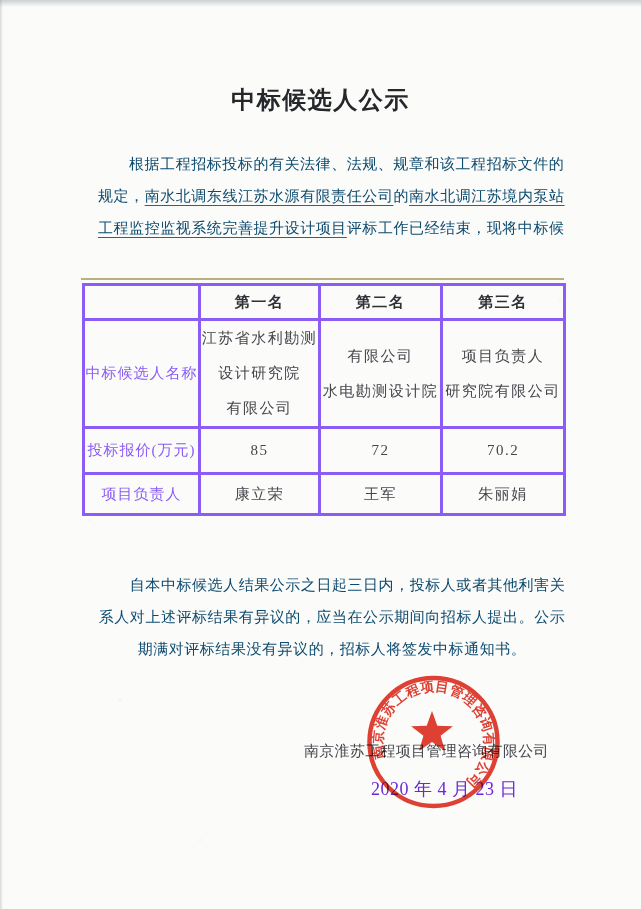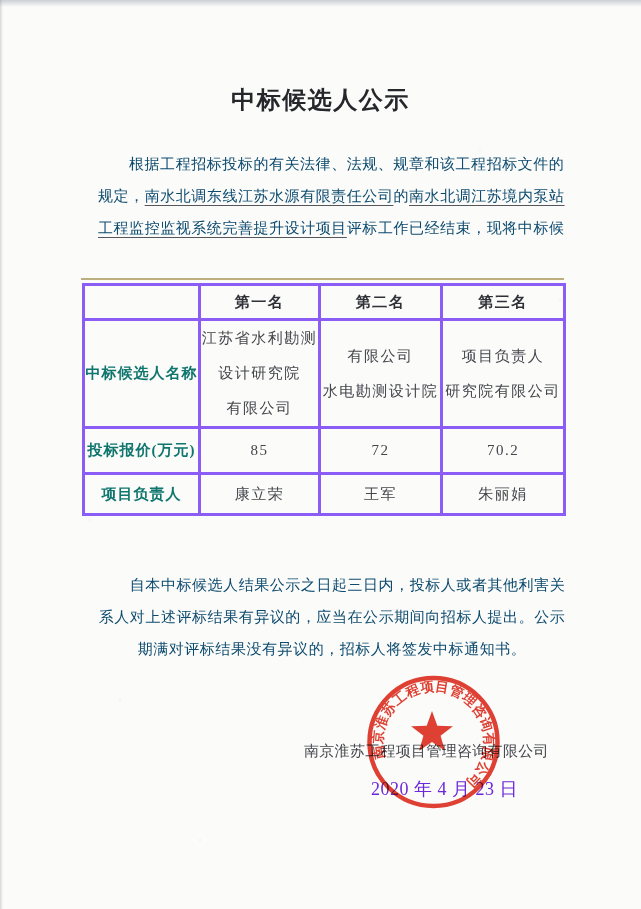--- a/index.html
+++ b/index.html
@@ -35,21 +35,21 @@
   #para2{top:569px;text-align:center;}
   .u{text-decoration:underline;text-underline-offset:4px;
      text-decoration-thickness:1px;text-decoration-color:#55565c;}
   
   .tan-line{position:absolute;left:81px;top:278px;width:483px;height:2px;
     background:#b2a06a;opacity:.85;}
   table.bid{position:absolute;left:82px;top:283px;width:481px;
     border-collapse:collapse;table-layout:fixed;font-size:15px;color:#45464c;}
   table.bid td{border:3px solid #8b5cf6;text-align:center;vertical-align:middle;
     padding:0;letter-spacing:1.5px;}
-  table.bid .lbl{font-weight:bold;color:#0f766e;letter-spacing:1px;}
+  table.bid .lbl{font-weight:normal;color:#8b5cf6;letter-spacing:1px;}
   table.bid .hdr{font-weight:bold;color:#303137;}
   tr.r-head{height:35px;}
   tr.r-name{height:106px;}
   tr.r-price{height:46px;}
   tr.r-days{height:48px;}
   tr.r-mgr{height:41px;}
   .cell-lines div{line-height:35px;}
   
   .sig-company{position:absolute;left:304px;top:742px;font-size:15px;
     letter-spacing:.3px;color:#45464c;white-space:nowrap;}

